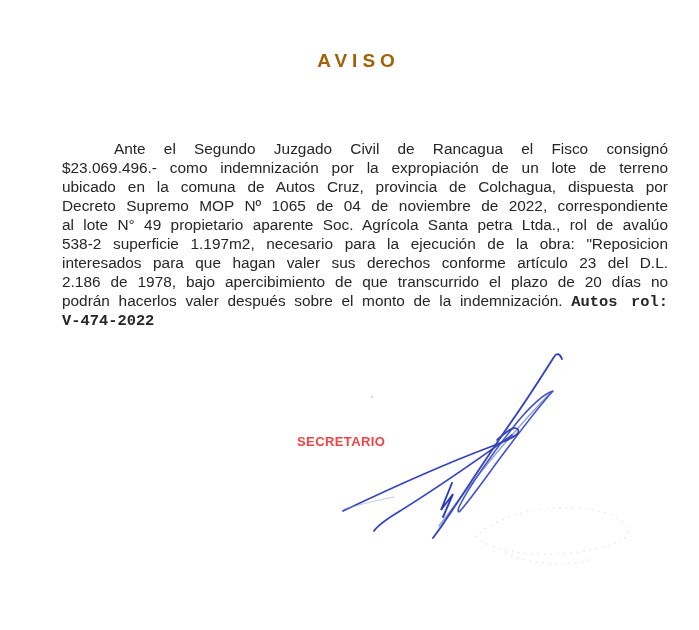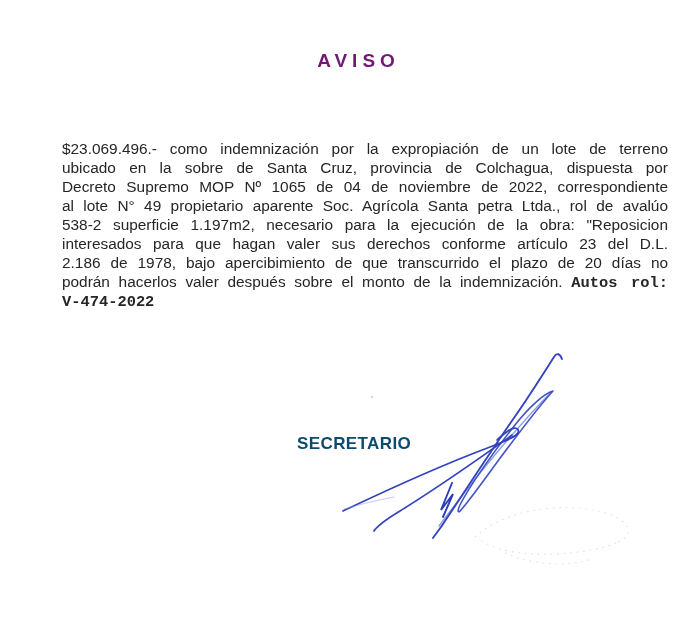--- a/index.html
+++ b/index.html
@@ -11,21 +11,21 @@
     color:#2a2a2a;
     overflow:hidden;
   }
   .title{
     position:absolute;
     top:50px;left:0;right:0;
     text-align:center;
     font-size:19px;
     font-weight:700;
     letter-spacing:5px;
-    color:#701a75;
+    color:#a16207;
     margin-left:18px;
   }
   .body-block{
     position:absolute;
     top:139px;left:62px;
     width:606px;
     font-size:15.4px;
     line-height:19px;
     color:#262626;
   }
@@ -34,42 +34,43 @@
     text-align-last:justify;
     -moz-text-align-last:justify;
     white-space:normal;
   }
   .line.indent{ text-indent:52px; }
   .line.plain{ text-align-last:left; text-align:center; }
   .b{ font-weight:700;font-family:Liberation Mono, monospace; }
   .secretary{
     position:absolute;
     top:434px;left:297px;
-    font-size:17px;
+    font-size:13px;
     font-weight:700;
     letter-spacing:0.4px;
-    color:#0c4a6e;
+    color:#ef4444;
   }
   .signature{
     position:absolute;
     top:345px;left:330px;
     width:320px;height:230px;
     pointer-events:none;
   }
 </style>
 </head>
 <body>
 
 <div id="page">
 
   <div class="title">AVISO</div>
 
   <div class="body-block">
+    <div class="line indent">Ante el Segundo Juzgado Civil de Rancagua el Fisco consignó</div>
     <div class="line">$23.069.496.- como indemnización por la expropiación de un lote de terreno</div>
-    <div class="line">ubicado en la sobre de Santa Cruz, provincia de Colchagua, dispuesta por</div>
+    <div class="line">ubicado en la comuna de Autos Cruz, provincia de Colchagua, dispuesta por</div>
     <div class="line">Decreto Supremo MOP Nº 1065 de 04 de noviembre de 2022, correspondiente</div>
     <div class="line">al lote N° 49 propietario aparente Soc. Agrícola Santa petra Ltda., rol de avalúo</div>
     <div class="line">538-2 superficie 1.197m2, necesario para la ejecución de la obra: "Reposicion</div>
     <div class="line">interesados para que hagan valer sus derechos conforme artículo 23 del D.L.</div>
     <div class="line">2.186 de 1978, bajo apercibimiento de que transcurrido el plazo de 20 días no</div>
     <div class="line"><span>podrán hacerlos valer después sobre el monto de la indemnización.</span> <span class="b">Autos rol:</span></div>
     <div class="line plain b">V-474-2022</div>
   </div>
 
   <div class="secretary">SECRETARIO</div>

